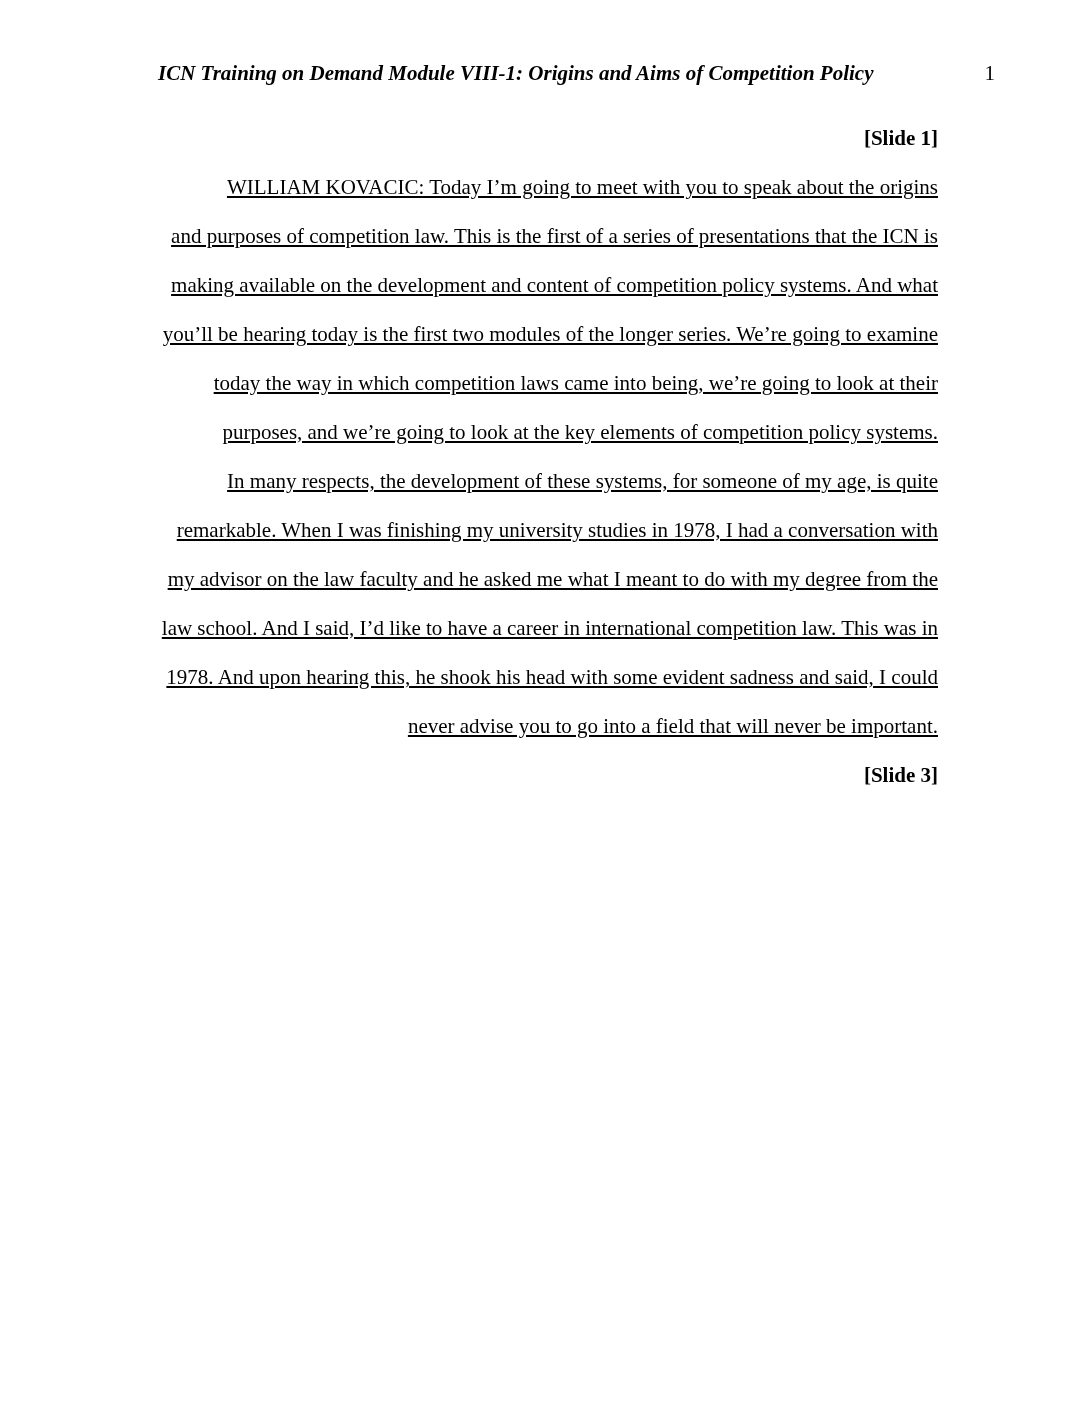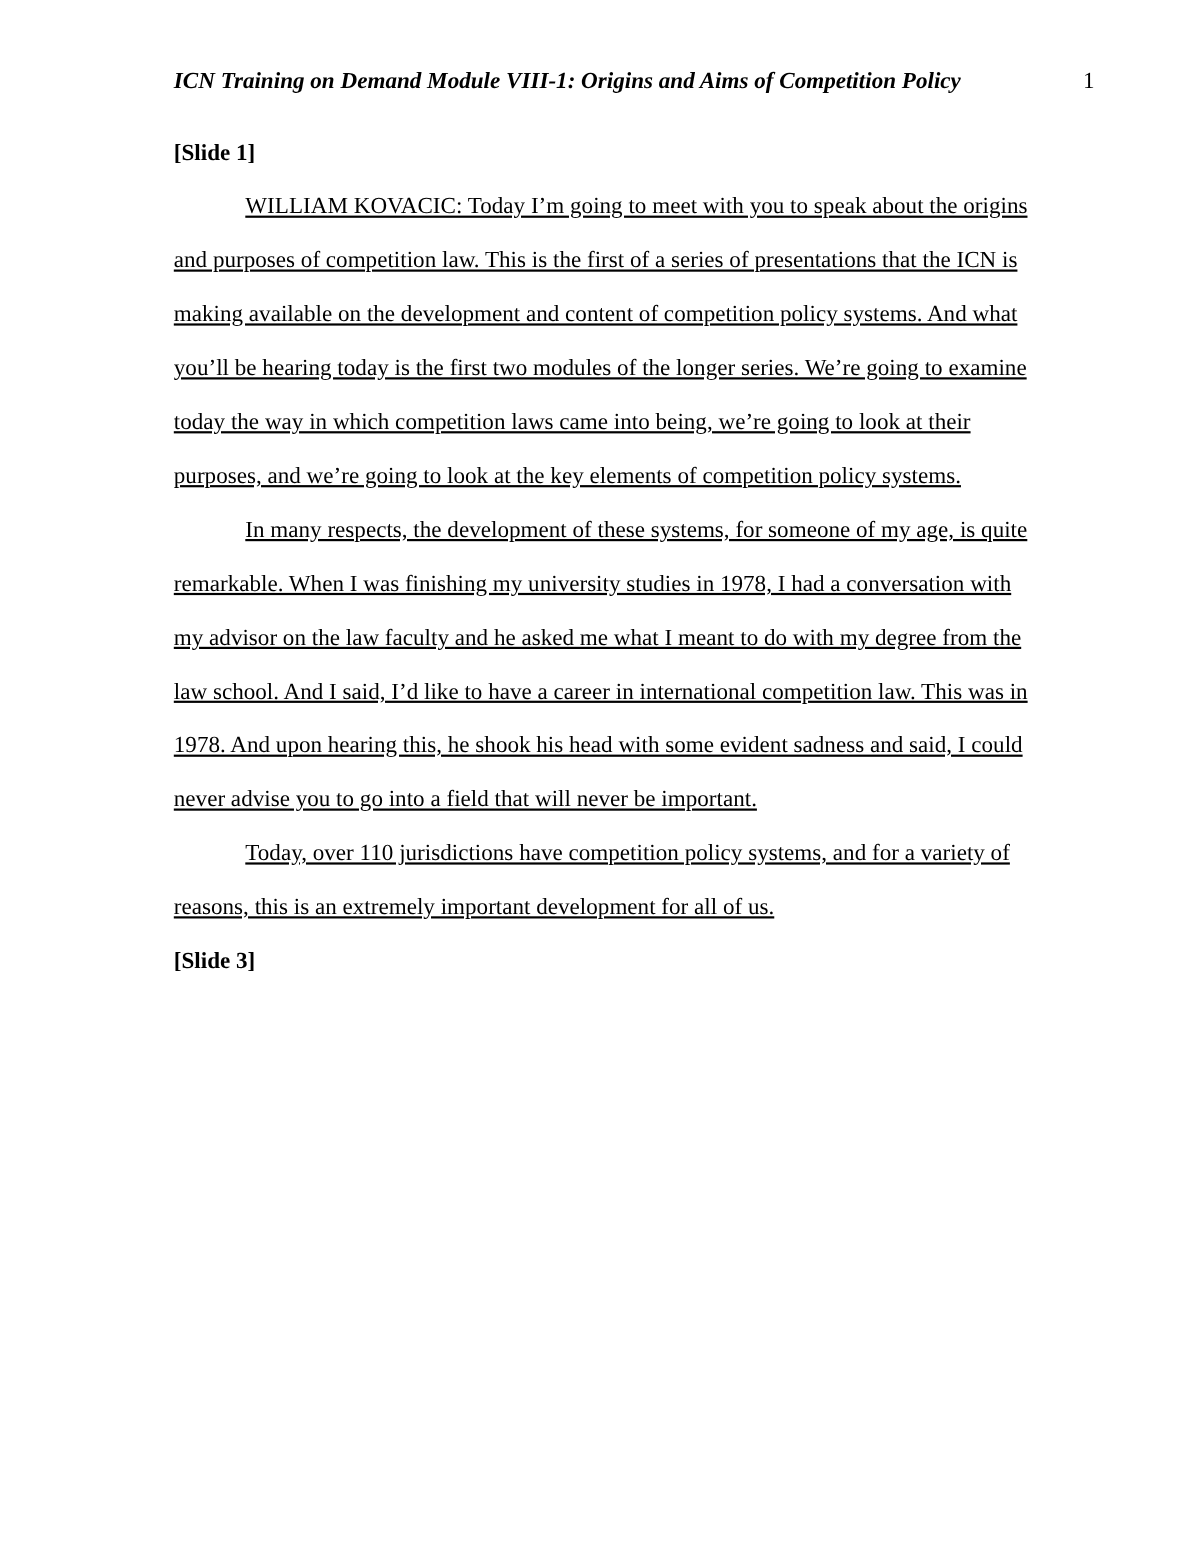--- a/index.html
+++ b/index.html
@@ -32,20 +32,21 @@
     letter-spacing: 0px;
   }
   .page-number {
     font-style: normal;
     font-weight: normal;
     font-size: 21px;
   }
   .content {
     margin: 28px 150px 0 158px;
     line-height: 49px;
+    text-align: right;
   }
   .block {
     margin: 0;
     padding: 0;
   }
   .slide {
     font-weight: bold;
   }
   .para {
     text-indent: 65px;
@@ -57,16 +58,15 @@
 
 <div class="page">
   <div class="header">
     <span class="header-title">ICN Training on Demand Module VIII-1: Origins and Aims of Competition Policy</span>
     <span class="page-number">1</span>
   </div>
   <div class="content">
       <p class="block slide">[Slide 1]</p>
       <p class="block para">WILLIAM KOVACIC: Today I’m going to meet with you to speak about the origins and purposes of competition law. This is the first of a series of presentations that the ICN is making available on the development and content of competition policy systems. And what you’ll be hearing today is the first two modules of the longer series. We’re going to examine today the way in which competition laws came into being, we’re going to look at their purposes, and we’re going to look at the key elements of competition policy systems.</p>
       <p class="block para">In many respects, the development of these systems, for someone of my age, is quite remarkable. When I was finishing my university studies in 1978, I had a conversation with my advisor on the law faculty and he asked me what I meant to do with my degree from the law school. And I said, I’d like to have a career in international competition law. This was in 1978. And upon hearing this, he shook his head with some evident sadness and said, I could never advise you to go into a field that will never be important.</p>
-      <p class="block para">Today, over 110 jurisdictions have competition policy systems, and for a variety of reasons, this is an extremely important development for all of us.</p>
       <p class="block slide">[Slide 3]</p>
     </div>
 </div>
 
 </body></html>

